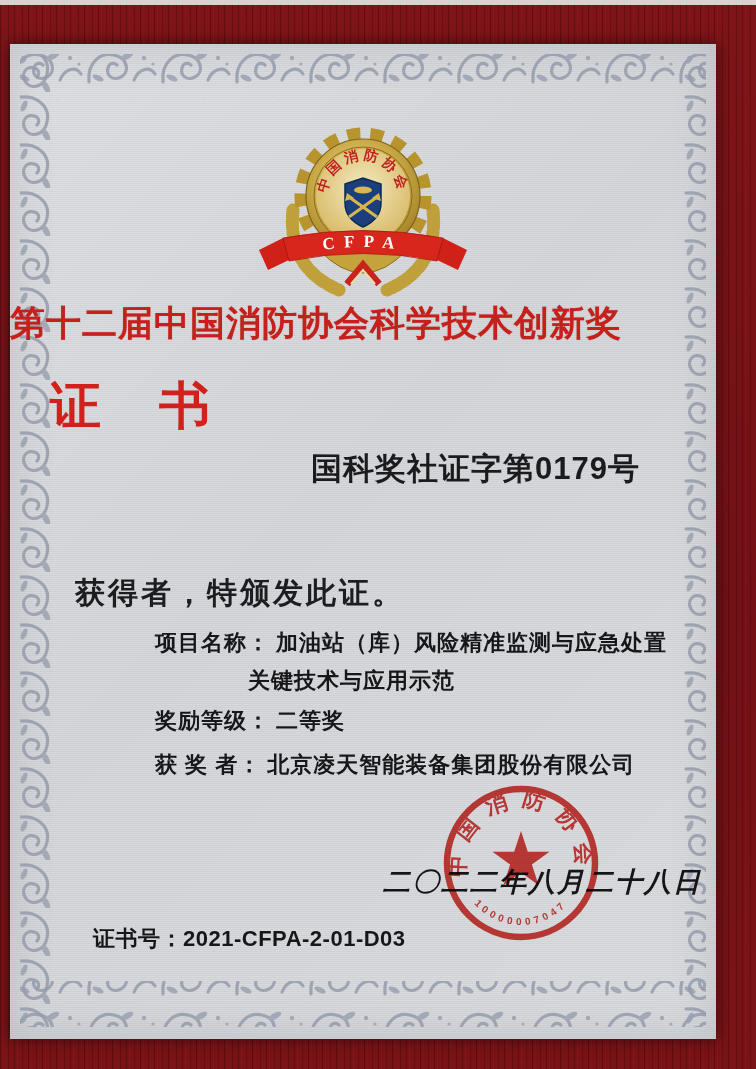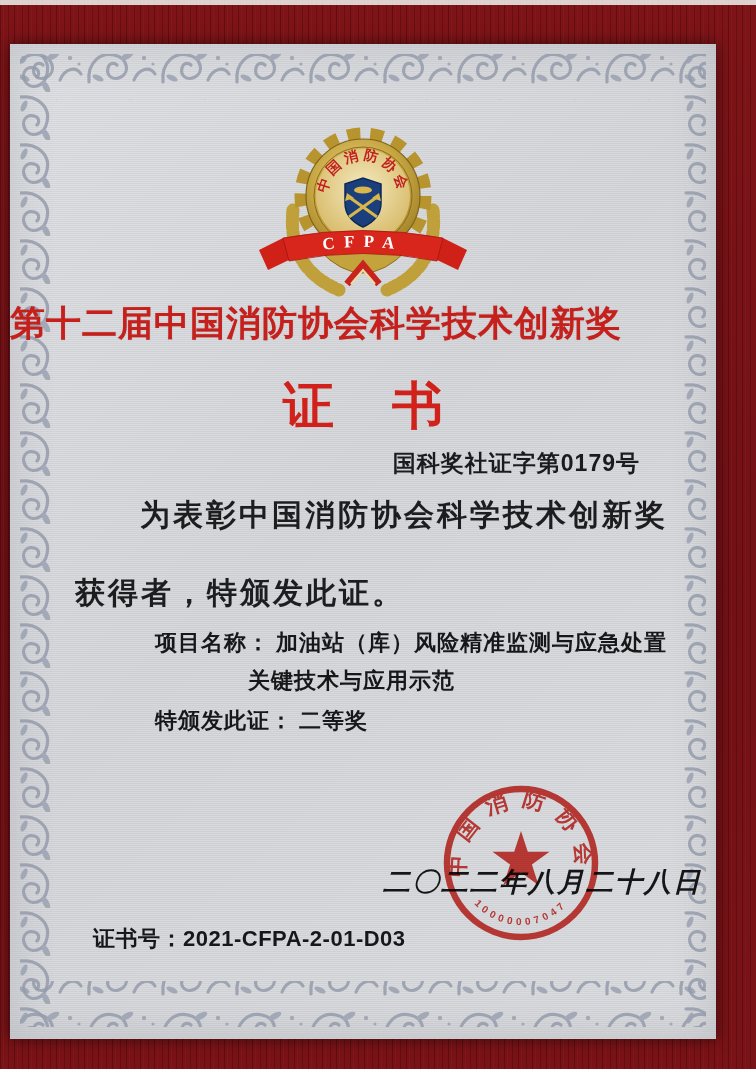--- a/index.html
+++ b/index.html
@@ -22,26 +22,26 @@
     box-shadow:0 0 14px rgba(0,0,0,0.55), inset 0 0 40px rgba(120,125,135,0.25);
   }
   .border-svg{position:absolute;left:0;top:0;z-index:1;}
   .content{position:absolute;inset:0;z-index:2;}
   .cert-title{
     position:absolute;left:0;top:256px;width:100%;text-align:left;
     font-size:35px;font-weight:bold;color:#c5201b;letter-spacing:1px;
     text-shadow:0 0 1px rgba(150,20,20,0.4);
   }
   .cert-word{
-    position:absolute;left:0;top:328px;width:100%;text-align:center;
-    font-size:51px;font-weight:bold;color:#d0211a;letter-spacing:58px;padding-left:58px;box-sizing:border-box;
+    position:absolute;left:0;top:328px;width:100%;
+    font-size:51px;font-weight:bold;color:#d0211a;letter-spacing:58px;padding-left:40px;box-sizing:border-box;
   }
   .doc-number{
     position:absolute;right:76px;top:404px;
-    font-size:23px;font-weight:bold;color:#1b1b1d;letter-spacing:1px;
+    font-size:31px;font-weight:bold;color:#1b1b1d;letter-spacing:1px;
   }
   .body-line{position:absolute;font-family:"DejaVu Serif", serif;font-weight:600;
     font-size:30px;color:#1d1d20;letter-spacing:3px;}
   .body-line.l1{left:130px;top:451px;}
   .body-line.l2{left:65px;top:502px;margin-top:27px;}
   .field{position:absolute;font-size:22px;font-weight:bold;color:#17171a;letter-spacing:1px;}
   .field .label{margin-right:6px;}
   .f1{left:145px;top:584px;text-align:right;}
   .f1b{left:238px;top:622px;}
   .f2{left:145px;top:662px;}
@@ -141,31 +141,33 @@
       </text>
 
       <path d="M96,166 L112,147 L128,166" stroke="#c8231d" stroke-width="7" fill="none"></path>
       <path d="M100,166 L112,152 L124,166" stroke="#e9dca6" stroke-width="2" fill="none"></path>
     </svg>
 
     <div class="cert-title">第十二届中国消防协会科学技术创新奖</div>
     <div class="cert-word">证书</div>
     <div class="doc-number">国科奖社证字第0179号</div>
 
-    <div class="body-line l1">为表彰中国消防协会科学技术创新奖</div>
     <div class="body-line l2">获得者，特颁发此证。</div>
 
     <div class="field f1">
       <span class="label">项目名称：</span><span>加油站（库）风险精准监测与应急处置</span>
     </div>
     <div class="field f1b">
       <span>关键技术与应用示范</span>
     </div>
     <div class="field f2">
-      <span class="label">特颁发此证：</span><span>二等奖</span>
+      <span class="label">奖励等级：</span><span>二等奖</span>
+    </div>
+    <div class="field f3">
+      <span class="label">获 奖 者：</span><span>北京凌天智能装备集团股份有限公司</span>
     </div>
 
     <div class="date-line">二〇二二年八月二十八日</div>
 
     <div class="footer-number">
       <span>证书号：</span><span>2021-CFPA-2-01-D03</span>
     </div>
 
   </div>
 

